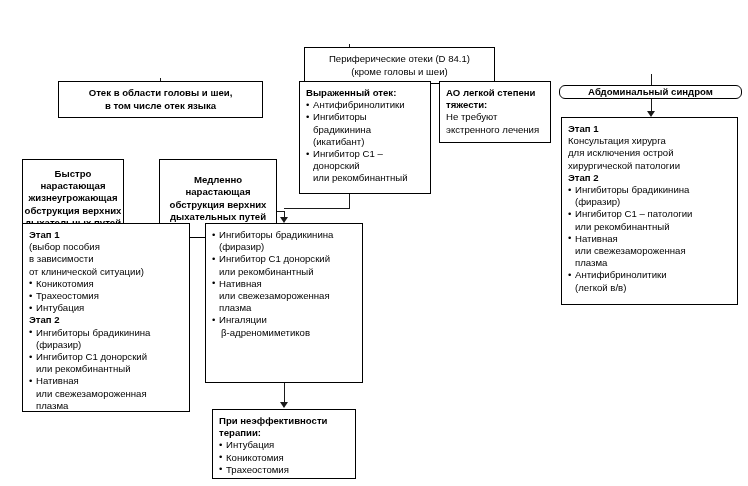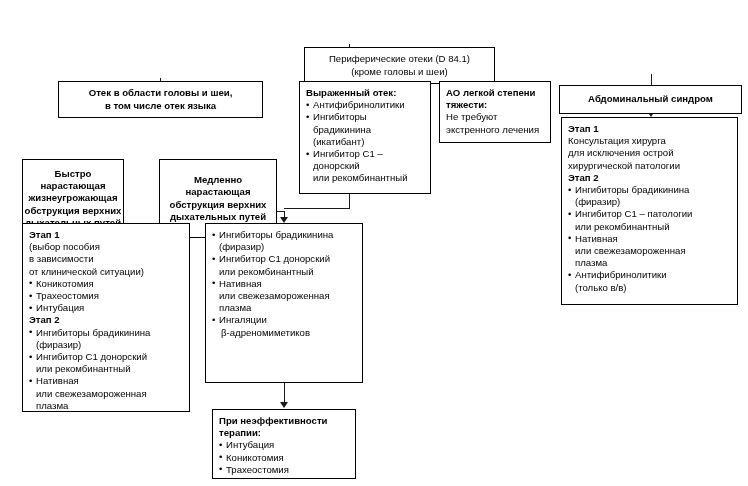--- a/index.html
+++ b/index.html
@@ -116,21 +116,21 @@
   <div class="box center" style="left:58px; top:41px; width:205px; height:37px;">
     <div class="line">Отек в области головы и шеи,</div>
     <div class="line">в том числе отек языка</div>
   </div>
 
   <div class="box center" style="left:304px; top:7px; width:191px; height:37px; font-weight:normal;">
     <div class="line">Периферические отеки (D 84.1)</div>
     <div class="line">(кроме головы и шеи)</div>
   </div>
 
-  <div class="box center" style="left:559px; top:45px; width:183px; height:29px;">
+  <div class="box center" style="left:559px; top:45px; width:183px; height:14px;border-radius:6px;">
     <div class="line">Абдоминальный синдром</div>
   </div>
 
   <div class="box center" style="left:22px; top:119px; width:102px; height:79px;">
     <div class="line">Быстро</div>
     <div class="line">нарастающая</div>
     <div class="line">жизнеугрожающая</div>
     <div class="line">обструкция верхних</div>
     <div class="line">дыхательных путей</div>
   </div>
@@ -216,17 +216,17 @@
         <div class="plain">хирургической патологии</div>
         <div class="hdr">Этап 2</div>
         <div class="bul">Ингибиторы брадикинина</div>
         <div class="sub">(фиразир)</div>
         <div class="bul">Ингибитор С1 – патологии</div>
         <div class="sub">или рекомбинантный</div>
         <div class="bul">Нативная</div>
         <div class="sub">или свежезамороженная</div>
         <div class="sub">плазма</div>
         <div class="bul">Антифибринолитики</div>
-        <div class="sub">(только в/в)</div>
+        <div class="sub">(легкой в/в)</div>
       </div>
   </div>
 
 </div>
 
 </body></html>

